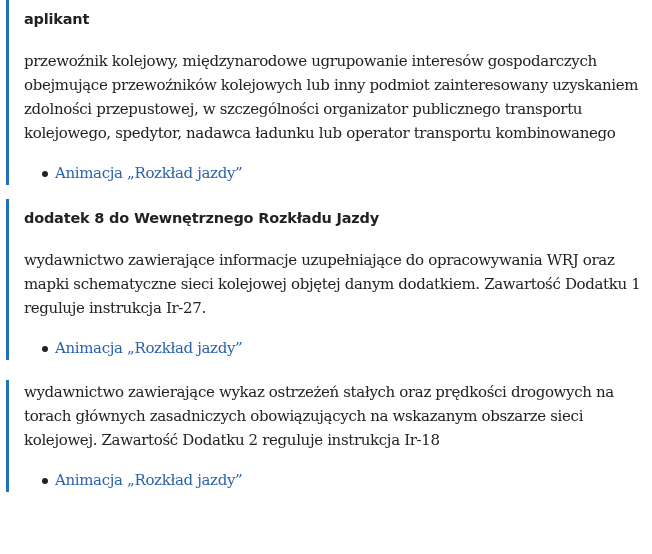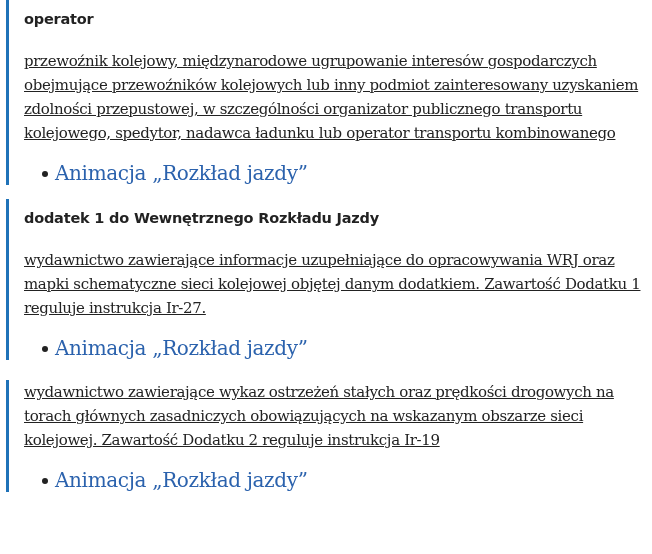--- a/index.html
+++ b/index.html
@@ -34,33 +34,32 @@
       margin: 0;
       letter-spacing: -0.2px;
     }
     .entry-def {
       font-family: "DejaVu Serif", serif;
       font-size: 15px;
       color: #222222;
       line-height: 24px;
       margin: 20px 0 0 0;
       letter-spacing: -0.35px;
-      text-decoration: underline;
     }
     .entry-links {
       list-style: none;
       margin: 16px 0 0 0;
       padding: 0 0 0 16px;
     }
     .entry-links li {
       position: relative;
       padding-left: 15px;
       line-height: 24px;
       font-family: "DejaVu Serif", serif;
-      font-size: 20px;
+      font-size: 15px;
       letter-spacing: -0.35px;
       margin-top: 8px;
     }
     .entry-links li .bullet {
       position: absolute;
       left: 2px;
       top: 10px;
       width: 6px;
       height: 6px;
       border-radius: 50%;
@@ -70,43 +69,43 @@
       color: #2b62ad;
       text-decoration: none;
     }
   </style>
 </head>
 <body>
 
 <div class="glossary">
 
   <div class="entry">
-    <h3 class="entry-term">operator</h3>
+    <h3 class="entry-term">aplikant</h3>
     <p class="entry-def">przewoźnik kolejowy, międzynarodowe ugrupowanie interesów gospodarczych obejmujące przewoźników kolejowych lub inny podmiot zainteresowany uzyskaniem zdolności przepustowej, w szczególności organizator publicznego transportu kolejowego, spedytor, nadawca ładunku lub operator transportu kombinowanego</p>
     <ul class="entry-links">
       <li>
         <span class="bullet"></span>
         <a href="#">Animacja „Rozkład jazdy”</a>
       </li>
     </ul>
   </div>
 
   <div class="entry">
-    <h3 class="entry-term">dodatek 1 do Wewnętrznego Rozkładu Jazdy</h3>
+    <h3 class="entry-term">dodatek 8 do Wewnętrznego Rozkładu Jazdy</h3>
     <p class="entry-def">wydawnictwo zawierające informacje uzupełniające do opracowywania WRJ oraz mapki schematyczne sieci kolejowej objętej danym dodatkiem. Zawartość Dodatku 1 reguluje instrukcja Ir-27.</p>
     <ul class="entry-links">
       <li>
         <span class="bullet"></span>
         <a href="#">Animacja „Rozkład jazdy”</a>
       </li>
     </ul>
   </div>
 
   <div class="entry">
-    <p class="entry-def">wydawnictwo zawierające wykaz ostrzeżeń stałych oraz prędkości drogowych na torach głównych zasadniczych obowiązujących na wskazanym obszarze sieci kolejowej. Zawartość Dodatku 2 reguluje instrukcja Ir-19</p>
+    <p class="entry-def">wydawnictwo zawierające wykaz ostrzeżeń stałych oraz prędkości drogowych na torach głównych zasadniczych obowiązujących na wskazanym obszarze sieci kolejowej. Zawartość Dodatku 2 reguluje instrukcja Ir-18</p>
     <ul class="entry-links">
       <li>
         <span class="bullet"></span>
         <a href="#">Animacja „Rozkład jazdy”</a>
       </li>
     </ul>
   </div>
 
 </div>
 

